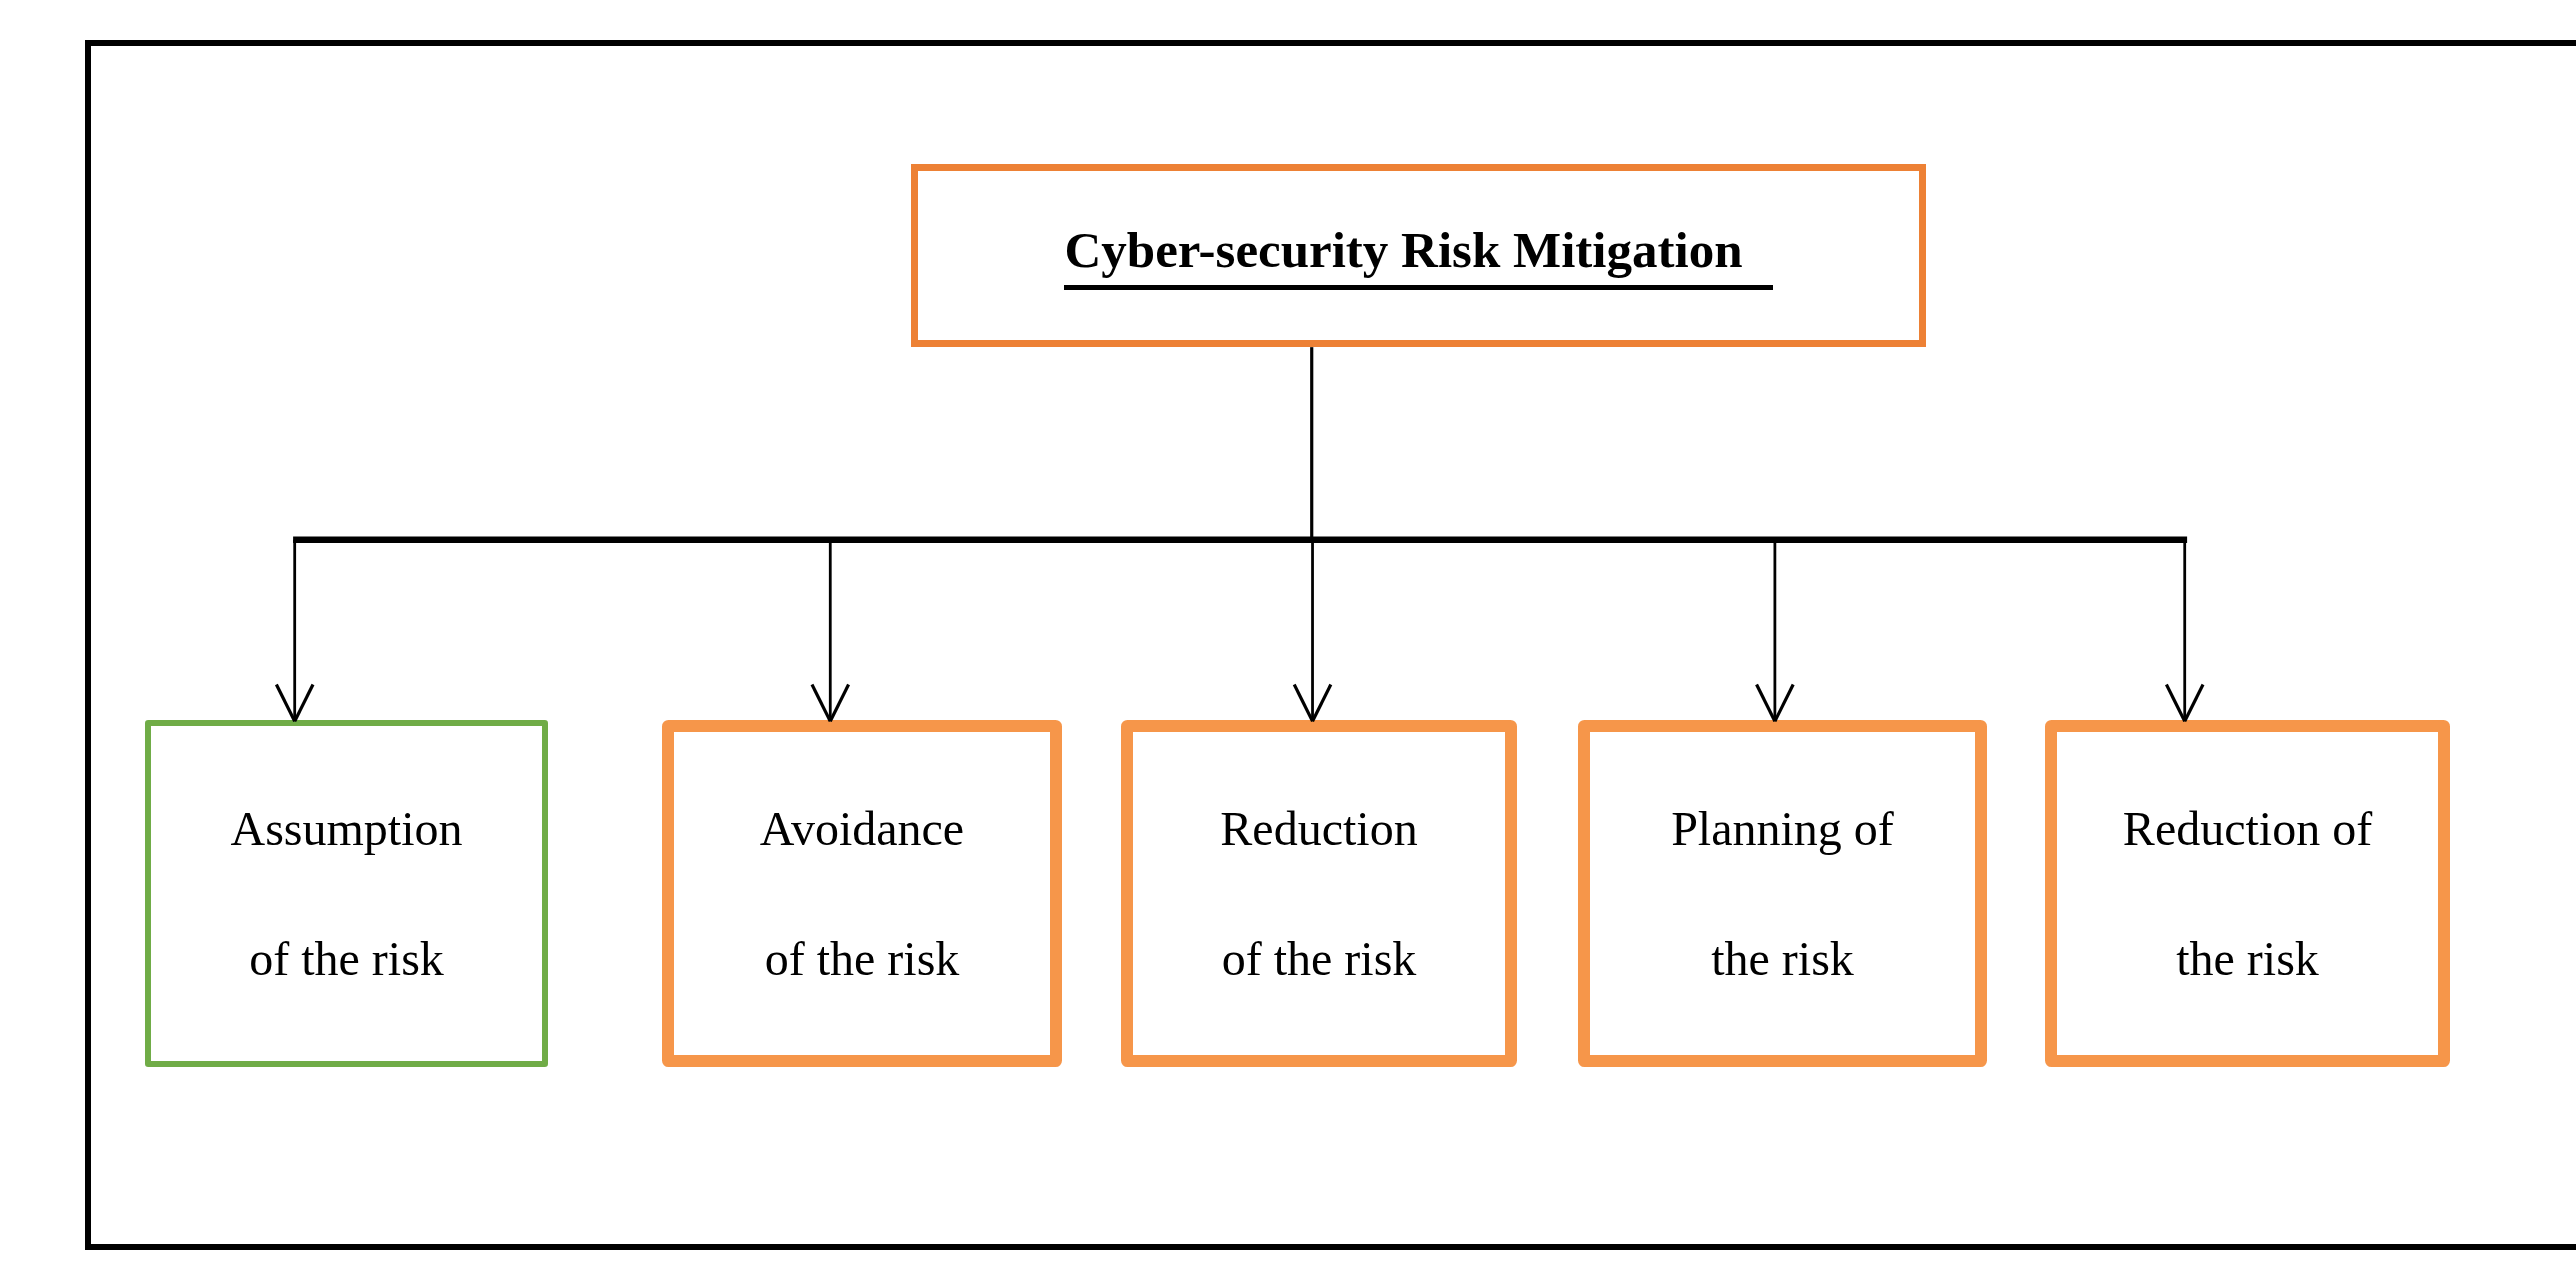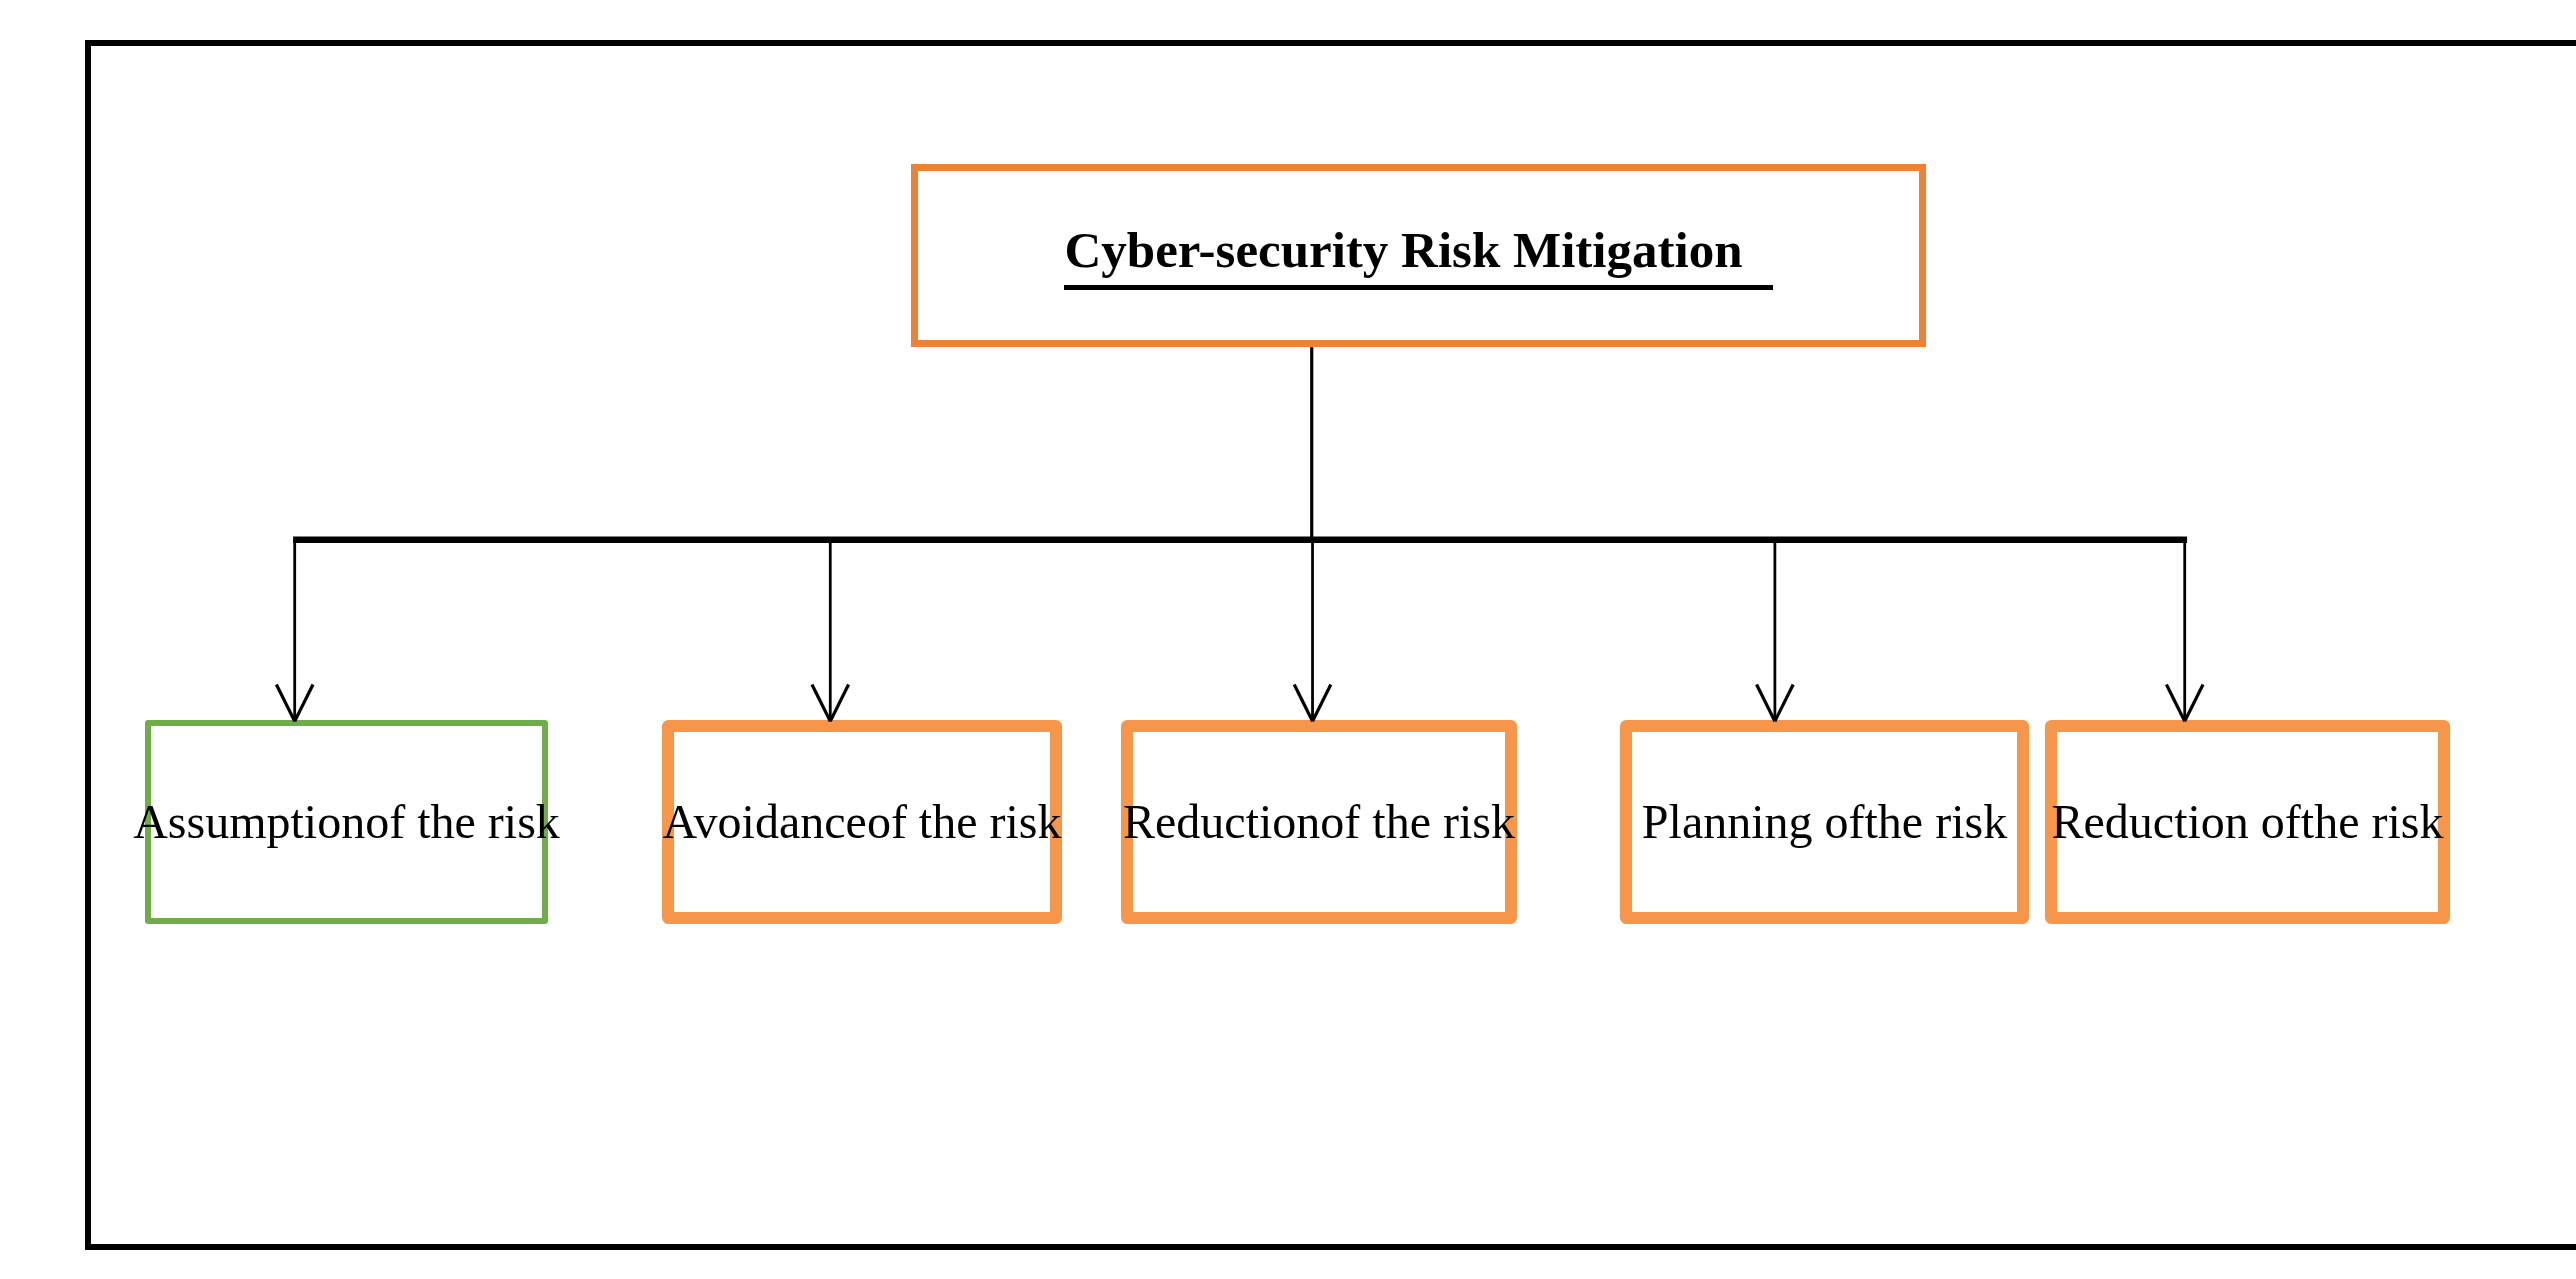--- a/index.html
+++ b/index.html
@@ -56,24 +56,25 @@
     left: 0;
     top: 0;
     width: 2576px;
     height: 1280px;
     pointer-events: none;
   }
   
   .node {
     position: absolute;
     top: 720px;
-    height: 204px;
+    height: 347px;
     box-sizing: border-box;
     background: #ffffff;
     display: flex;
+    flex-direction: column;
     align-items: center;
     justify-content: center;
     text-align: center;
   }
   .node[data-color="green"] {
     border: 6.4px solid var(--green, #70AC47);
     border-radius: 3.2px;
   }
   .node[data-color="orange"] {
     border: 12px solid var(--orange-light, #F6964A);
@@ -104,21 +105,21 @@
   <div class="node" style="left:614px;  width:400px;" data-color="orange">
     <div class="line">Avoidance</div>
     <div class="line">of the risk</div>
   </div>
 
   <div class="node" style="left:1073px; width:396px;" data-color="orange">
     <div class="line">Reduction</div>
     <div class="line">of the risk</div>
   </div>
 
-  <div class="node" style="left:1572px; width:409px;" data-color="orange">
+  <div class="node" style="left:1530px; width:409px;" data-color="orange">
     <div class="line">Planning of</div>
     <div class="line">the risk</div>
   </div>
 
   <div class="node" style="left:1997px; width:405px;" data-color="orange">
     <div class="line">Reduction of</div>
     <div class="line">the risk</div>
   </div>
 
   <svg class="connectors" viewBox="0 0 3237 1608" xmlns="http://www.w3.org/2000/svg">

